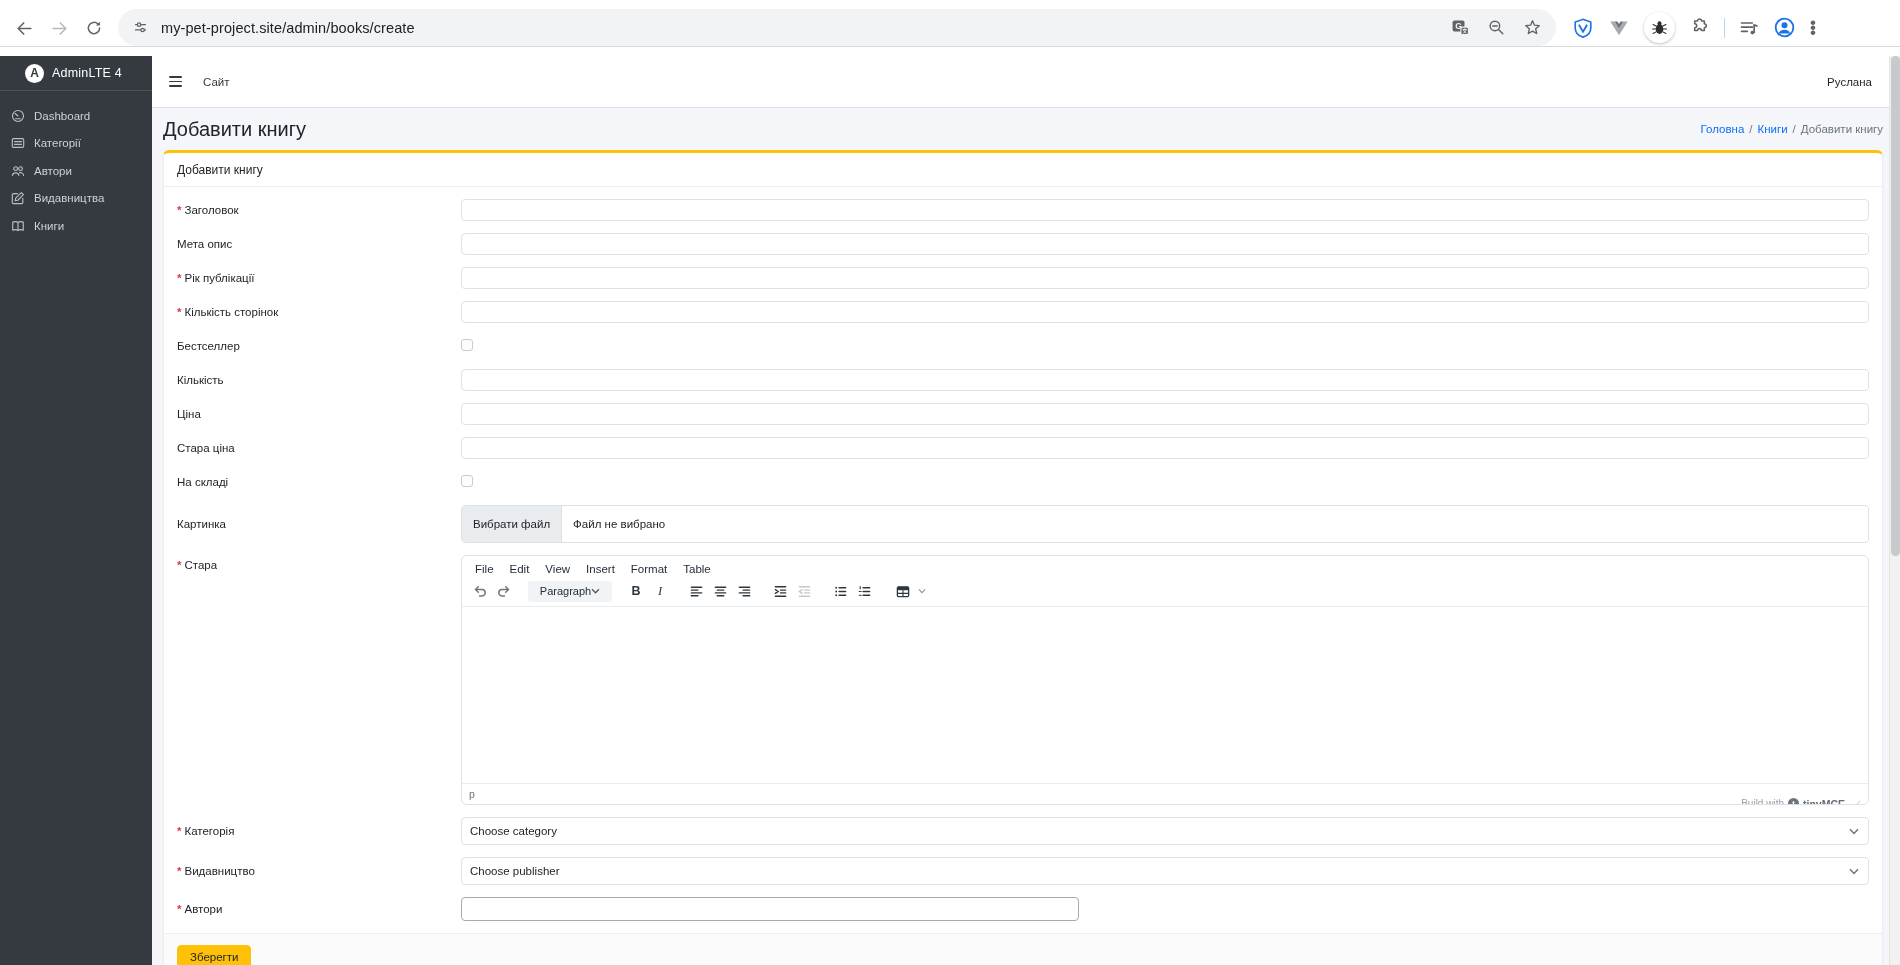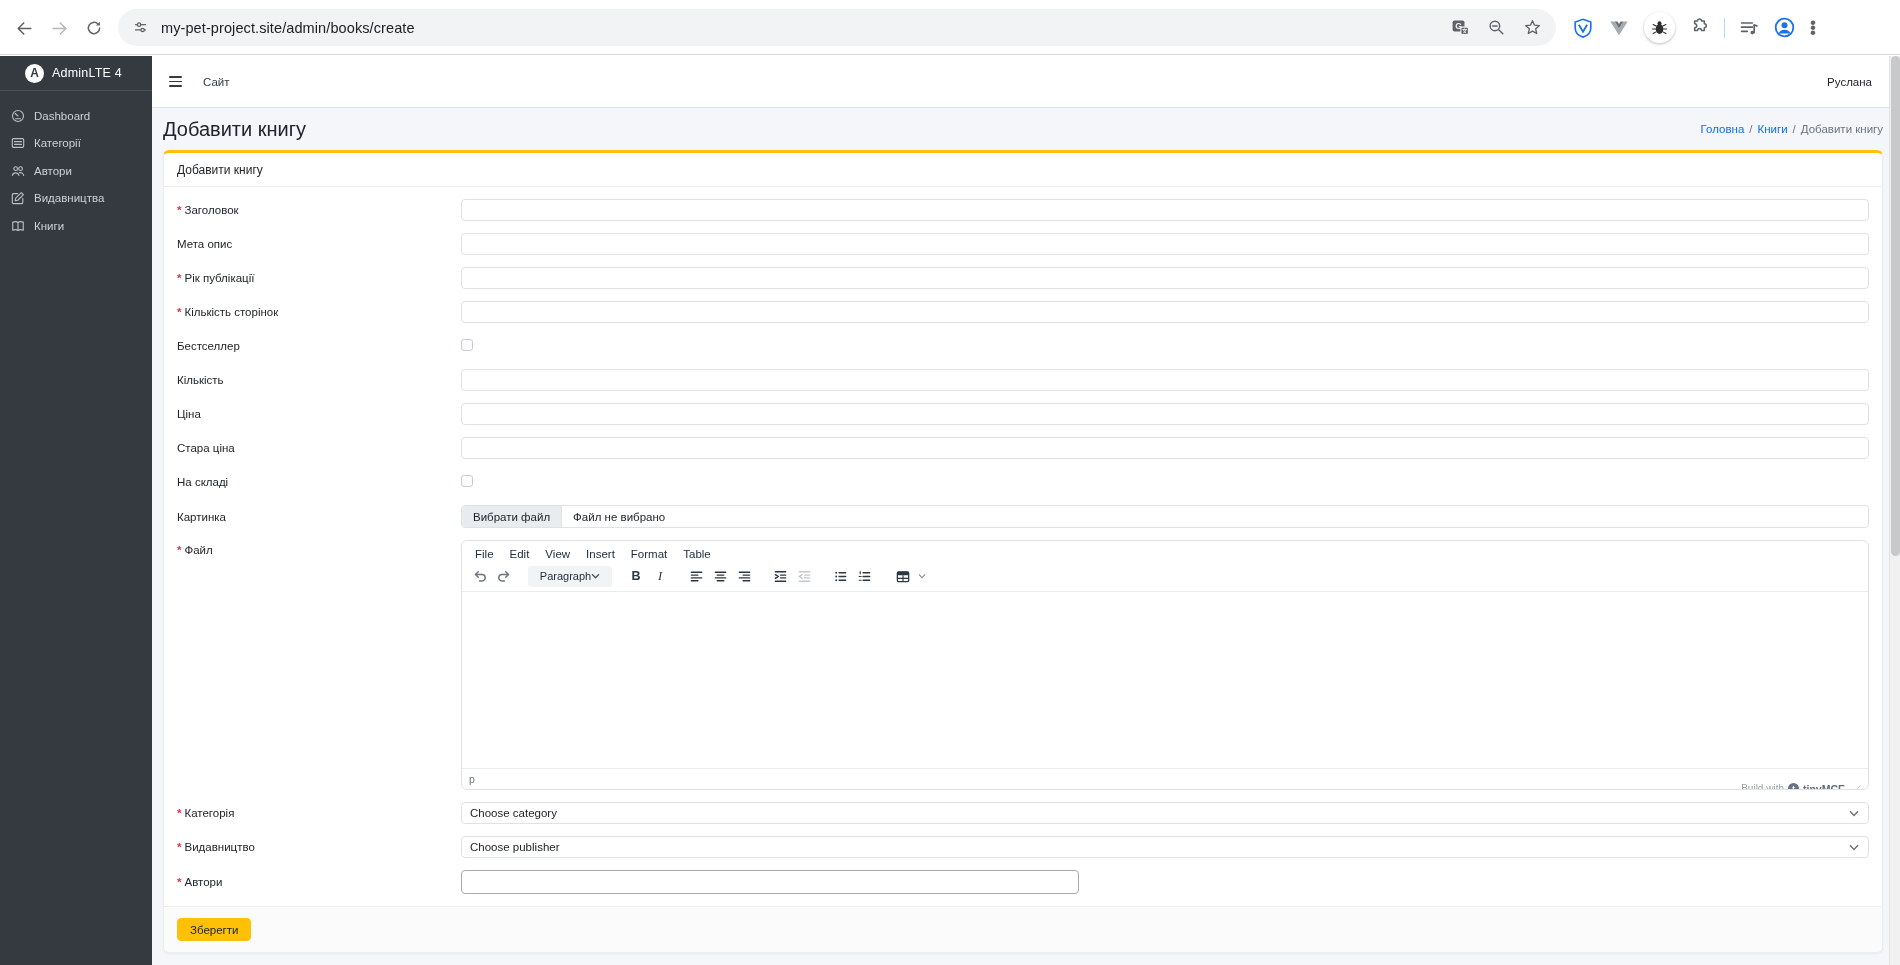--- a/index.html
+++ b/index.html
@@ -1,20 +1,20 @@
 <!DOCTYPE html>
 <html><head>
 <meta charset="utf-8">
 <style>
   * { margin:0; padding:0; box-sizing:border-box; font-family:"Liberation Sans", sans-serif; }
   html,body { width:1900px; height:965px; background:#fff; overflow:hidden; }
   .screen { position:relative; width:1900px; height:965px; overflow:hidden; background:#fff; }
 
   
-  .chrome { position:absolute; top:0; left:0; width:1900px; height:55px; background:#fff; border-bottom:1px solid #d8dadd; z-index:5; }
+  .chrome { position:absolute; top:0; left:0; width:1900px; height:47px; background:#fff; border-bottom:1px solid #d8dadd; z-index:5; }
   .chrome .icon-btn { position:absolute; top:16px; width:24px; height:24px; display:flex; align-items:center; justify-content:center; color:#5f6368; }
   .omnibox { position:absolute; left:118px; top:9px; width:1438px; height:37px; background:#f1f3f4; border-radius:19px; display:flex; align-items:center; }
   .omnibox .site-info { margin-left:14px; display:flex; align-items:center; color:#5f6368; }
   .omnibox .url { margin-left:12px; font-size:14.5px; color:#202124; letter-spacing:.1px; }
   .omnibox .right-icons { position:absolute; right:14px; display:flex; gap:17px; align-items:center; color:#5f6368; }
   .ext-area { position:absolute; top:0; height:55px; left:1572px; display:flex; align-items:center; gap:14px; }
   .bug-circle { width:31px; height:31px; border-radius:50%; background:#fff; box-shadow:0 1px 3px rgba(0,0,0,.25); display:flex; align-items:center; justify-content:center; }
   .vdiv { width:1px; height:20px; background:#bcd4f6; }
   .kebab { color:#5f6368; font-size:17px; letter-spacing:0; line-height:5px; text-align:center; }
 
@@ -56,25 +56,25 @@
   .card-body { padding:12px 13px 0 13px; }
   .frow { display:flex; align-items:center; min-height:22px; margin-bottom:12px; }
   .frow.top { align-items:flex-start; }
   .flabel { width:284px; flex:0 0 284px; font-size:11.5px; color:#212529; display:flex; gap:3px; align-items:baseline; }
   .frow.top .flabel { padding-top:4px; }
   .req { color:#dc3545; font-weight:bold; }
   .fctl { flex:1; min-width:0; }
   .tinput { width:100%; height:22px; border:1px solid #dee2e6; border-radius:4px; background:#fff; padding:0 8px; font-size:11.5px; color:#212529; outline:none; }
   .cbox { width:12px; height:12px; border:1px solid #c6ccd2; border-radius:3px; background:#fdfdfd; display:inline-block; cursor:pointer; }
 
-  .filein { display:flex; align-items:stretch; height:23px; border:1px solid #dee2e6; border-radius:4px; overflow:hidden; background:#fff; cursor:pointer; }
+  .filein { display:flex; align-items:stretch; height:38px; border:1px solid #dee2e6; border-radius:4px; overflow:hidden; background:#fff; cursor:pointer; }
   .filebtn { background:#e9ecef; border-right:1px solid #dee2e6; padding:0 11px; display:flex; align-items:center; font-size:11.5px; color:#212529; }
   .filestatus { padding:0 11px; display:flex; align-items:center; font-size:11.5px; color:#212529; }
 
-  .selectbox { position:relative; height:22px; border:1px solid #dee2e6; border-radius:4px; background:#fff; display:flex; align-items:center; padding:0 24px 0 8px; font-size:11.5px; color:#212529; cursor:pointer; }
+  .selectbox { position:relative; height:28px; border:1px solid #dee2e6; border-radius:4px; background:#fff; display:flex; align-items:center; padding:0 24px 0 8px; font-size:11.5px; color:#212529; cursor:pointer; }
   .selectbox .chev { position:absolute; right:9px; color:#6a7075; display:flex; }
   .authors-input { width:618px; height:24px; border:1px solid #a6aaaf; border-radius:4px; background:#fff; padding:0 8px; font-size:11.5px; outline:none; }
 
   
   .editor { height:250px; border:1px solid #dee2e6; border-radius:6px; background:#fff; display:flex; flex-direction:column; overflow:hidden; }
   .mce-menubar { display:flex; align-items:center; height:23px; padding:2px 5px 0 5px; }
   .mce-menu-item { font-size:11.5px; color:#222f3e; padding:2px 8px; border-radius:3px; cursor:pointer; }
   .mce-toolbar { display:flex; align-items:center; height:28px; padding:0 6px 3px 6px; border-bottom:1px solid #e9ecef; }
   .tbtn { width:24px; height:22px; display:flex; align-items:center; justify-content:center; color:#2d3740; border-radius:3px; cursor:pointer; }
   .tbtn.disabled { color:#c3c9cf; }
@@ -375,21 +375,21 @@
                 <div class="filein">
                   <span class="filebtn">Вибрати файл</span>
                   <span class="filestatus">Файл не вибрано</span>
                 </div>
               </div>
             </div>
 
             <div class="frow top">
               <div class="flabel">
                   <span class="req">*</span>
-                  <span>Файл</span>
+                  <span>Стара</span>
                 </div>
               <div class="fctl">
                 <div class="editor">
                   <div class="mce-menubar">
                     <span class="mce-menu-item">File</span>
                     <span class="mce-menu-item">Edit</span>
                     <span class="mce-menu-item">View</span>
                     <span class="mce-menu-item">Insert</span>
                     <span class="mce-menu-item">Format</span>
                     <span class="mce-menu-item">Table</span>

